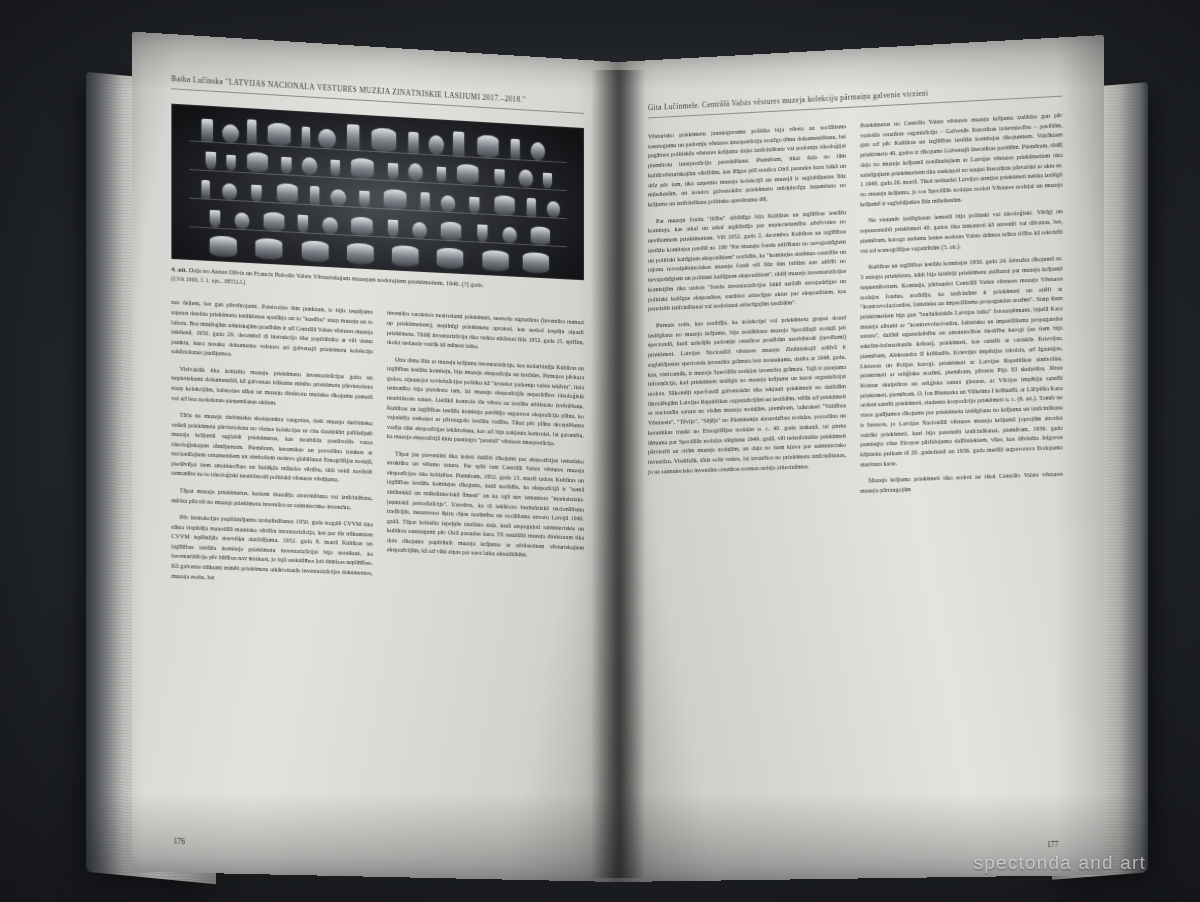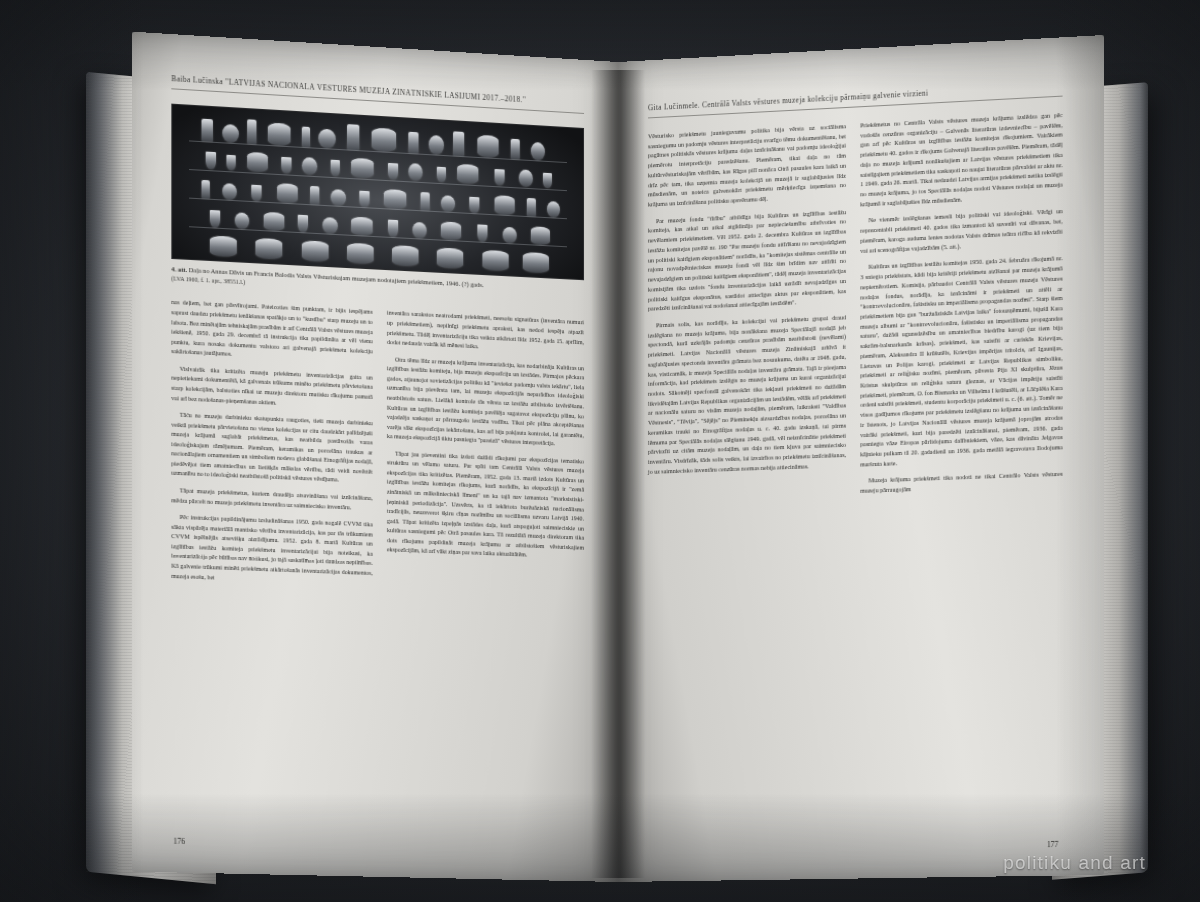--- a/index.html
+++ b/index.html
@@ -344,16 +344,16 @@
         </div>
       </div>
 
       <div class="gutter"></div>
     </div>
   </div>
 
   <div class="dof"></div>
 
   <div class="watermark">
-    <div class="wm-top">politiku and art</div>
+    <div class="wm-top">spectonda and art</div>
   </div>
 
 </div>
 
 </body></html>

